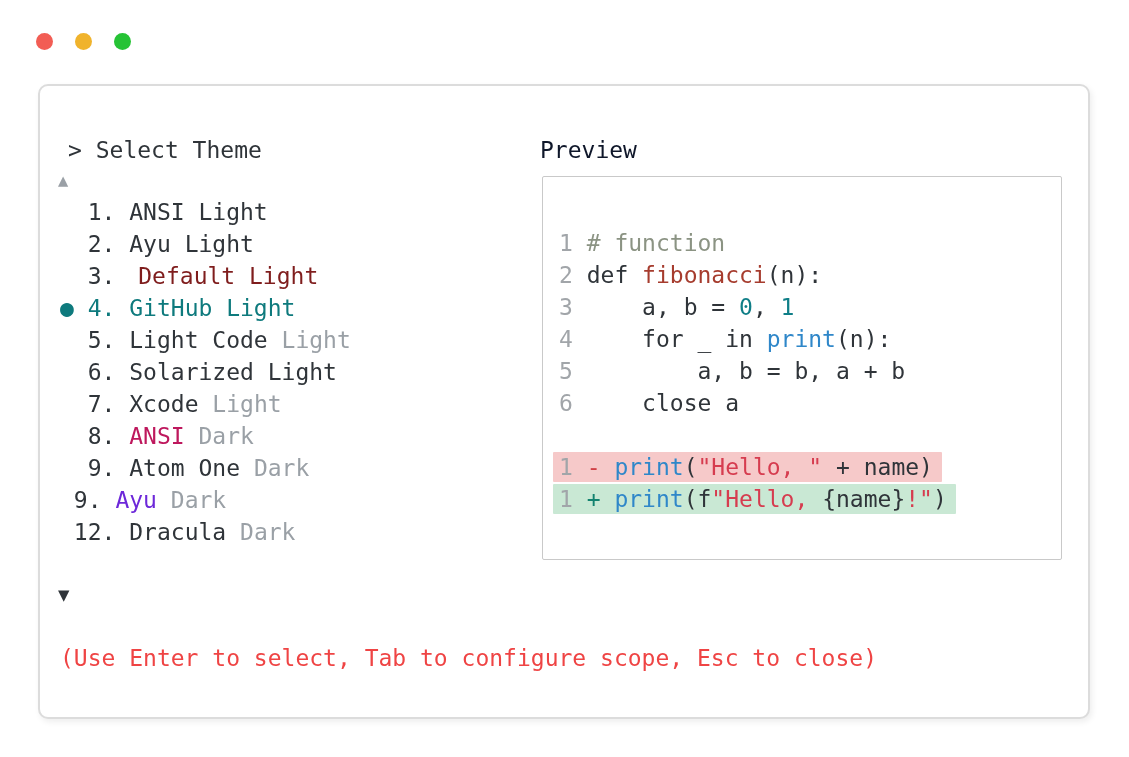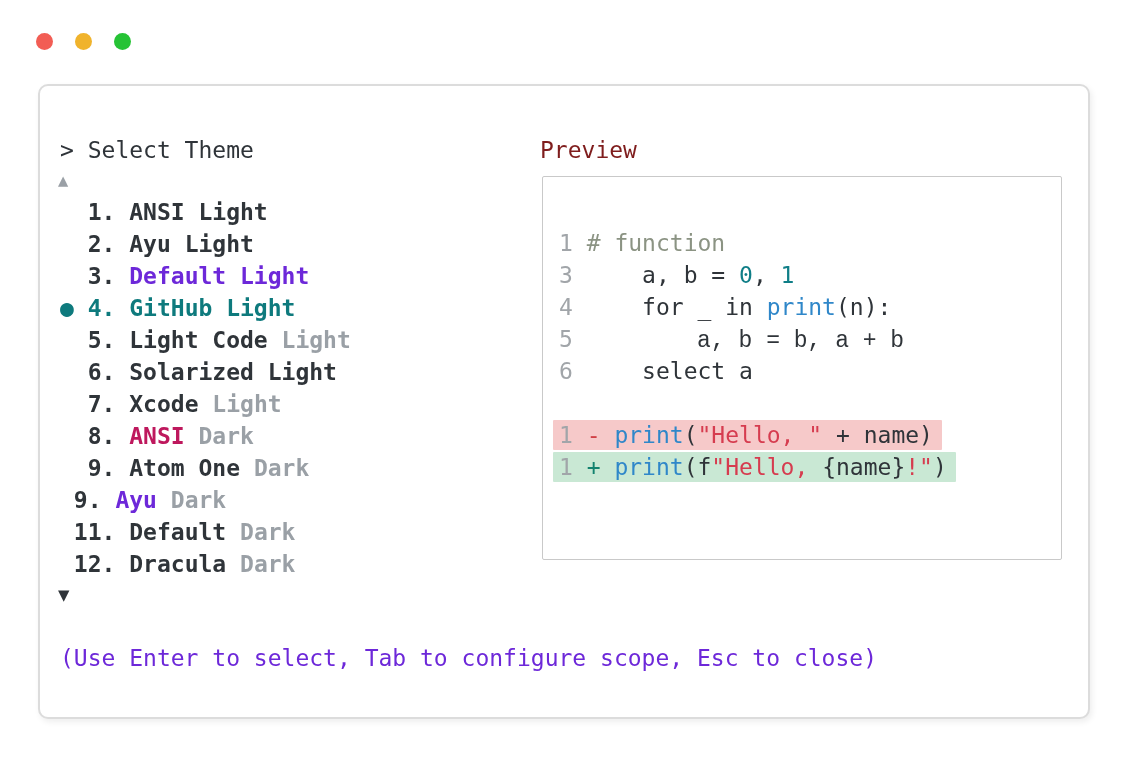--- a/index.html
+++ b/index.html
@@ -10,25 +10,25 @@
   .light{width:17px;height:17px;border-radius:50%;}
 
   .panel{
     position:absolute;left:38px;top:84px;width:1052px;height:635px;
     background:#ffffff;border:2px solid #dcdcdc;border-radius:10px;
     box-shadow:2px 3px 6px rgba(0,0,0,0.07);
   }
 
   .mono-line{white-space:pre;font-size:23px;line-height:32px;color:#2f3439;}
 
-  .picker-title{position:absolute;left:60px;top:134px;}
+  .picker-title{position:absolute;left:68px;top:134px;}
   .scroll-up{position:absolute;left:58px;top:164px;font-size:17px;line-height:32px;color:#9aa0a6;}
   .scroll-down{position:absolute;left:58px;top:578px;font-size:19px;line-height:32px;color:#2f3439;}
 
-  .theme-list{position:absolute;left:60px;top:196px;font-weight:bold;}
+  .theme-list{position:absolute;left:60px;top:196px;}
   .list-row{white-space:pre;font-size:23px;line-height:32px;height:32px;cursor:default;}
 
   .hint{position:absolute;left:60px;top:642px;}
 
   .preview-title{position:absolute;left:540px;top:134px;}
   .preview-pane{
     position:absolute;left:542px;top:176px;width:520px;height:384px;
     background:#ffffff;border:1px solid #c9c9c9;border-radius:2px;
     padding:50px 0 0 16px;overflow:hidden;
   }
@@ -44,37 +44,37 @@
   <div class="light" style="background: rgb(38, 195, 53);"></div>
 </div>
 
 <div class="panel"></div>
 
 <div class="mono-line picker-title" style="color: rgb(47, 52, 57);">&gt; Select Theme</div>
 <div class="scroll-up" style="color: rgb(154, 160, 166);">▲</div>
 <div class="theme-list">
     <div class="list-row"><span style="color: rgb(14, 122, 125);"> </span><span style="color: rgb(47, 52, 57);"> 1. </span><span style="color: rgb(47, 52, 57);">ANSI Light</span></div>
     <div class="list-row"><span style="color: rgb(14, 122, 125);"> </span><span style="color: rgb(47, 52, 57);"> 2. </span><span style="color: rgb(47, 52, 57);">Ayu Light</span></div>
-    <div class="list-row"><span style="color: rgb(14, 122, 125);"> </span><span style="color: rgb(47, 52, 57);"> 3. </span><span style="color: #6d28d9;">Default Light</span></div>
+    <div class="list-row"><span style="color: rgb(14, 122, 125);"> </span><span style="color: rgb(47, 52, 57);"> 3. </span><span style="color: #7f1d1d; margin-left: 9px;">Default Light</span></div>
     <div class="list-row"><span style="color: rgb(14, 122, 125);">●</span><span style="color: rgb(14, 122, 125);"> 4. </span><span style="color: rgb(14, 122, 125);">GitHub Light</span></div>
     <div class="list-row"><span style="color: rgb(14, 122, 125);"> </span><span style="color: rgb(47, 52, 57);"> 5. </span><span style="color: rgb(47, 52, 57);">Light Code </span><span style="color: rgb(154, 160, 166);">Light</span></div>
     <div class="list-row"><span style="color: rgb(14, 122, 125);"> </span><span style="color: rgb(47, 52, 57);"> 6. </span><span style="color: rgb(47, 52, 57);">Solarized Light</span></div>
     <div class="list-row"><span style="color: rgb(14, 122, 125);"> </span><span style="color: rgb(47, 52, 57);"> 7. </span><span style="color: rgb(47, 52, 57);">Xcode </span><span style="color: rgb(154, 160, 166);">Light</span></div>
     <div class="list-row"><span style="color: rgb(14, 122, 125);"> </span><span style="color: rgb(47, 52, 57);"> 8. </span><span style="color: #be185d;">ANSI </span><span style="color: rgb(154, 160, 166);">Dark</span></div>
     <div class="list-row"><span style="color: rgb(14, 122, 125);"> </span><span style="color: rgb(47, 52, 57);"> 9. </span><span style="color: rgb(47, 52, 57);">Atom One </span><span style="color: rgb(154, 160, 166);">Dark</span></div>
     <div class="list-row"><span style="color: rgb(14, 122, 125);"> </span><span style="color: rgb(47, 52, 57);">9. </span><span style="color: #6d28d9;">Ayu </span><span style="color: rgb(154, 160, 166);">Dark</span></div>
-    <div class="list-row"><span style="color: rgb(14, 122, 125);"> </span><span style="color: rgb(47, 52, 57);">11. </span><span style="color: rgb(47, 52, 57);">Default </span><span style="color: rgb(154, 160, 166);">Dark</span></div>
     <div class="list-row"><span style="color: rgb(14, 122, 125);"> </span><span style="color: rgb(47, 52, 57);">12. </span><span style="color: rgb(47, 52, 57);">Dracula </span><span style="color: rgb(154, 160, 166);">Dark</span></div>
   </div>
 <div class="scroll-down" style="color: rgb(47, 52, 57);">▼</div>
-<div class="mono-line hint" style="color: #6d28d9;">(Use Enter to select, Tab to configure scope, Esc to close)</div>
+<div class="mono-line hint" style="color: #ef4444;">(Use Enter to select, Tab to configure scope, Esc to close)</div>
 
-<div class="mono-line preview-title" style="color: #7f1d1d;">Preview</div>
+<div class="mono-line preview-title" style="color: #0f172a;">Preview</div>
 <div class="preview-pane">
     <div class="code-line"><span style="color: rgb(161, 165, 169);">1 </span><span style="color: rgb(139, 147, 131);"># function</span></div>
+    <div class="code-line"><span style="color: rgb(161, 165, 169);">2 </span><span style="color: rgb(47, 52, 57);">def </span><span style="color: rgb(166, 60, 46);">fibonacci</span><span style="color: rgb(47, 52, 57);">(n):</span></div>
     <div class="code-line"><span style="color: rgb(161, 165, 169);">3 </span><span style="color: rgb(47, 52, 57);">    a, b = </span><span style="color: rgb(15, 126, 135);">0</span><span style="color: rgb(47, 52, 57);">, </span><span style="color: rgb(15, 126, 135);">1</span></div>
     <div class="code-line"><span style="color: rgb(161, 165, 169);">4 </span><span style="color: rgb(47, 52, 57);">    for _ in </span><span style="color: rgb(47, 135, 201);">print</span><span style="color: rgb(47, 52, 57);">(n):</span></div>
-    <div class="code-line"><span style="color: rgb(161, 165, 169);">5 </span><span style="color: rgb(47, 52, 57); font-family: Liberation Mono, monospace;">        a, b = b, a + b</span></div>
-    <div class="code-line"><span style="color: rgb(161, 165, 169);">6 </span><span style="color: rgb(47, 52, 57);">    select a</span></div>
+    <div class="code-line"><span style="color: rgb(161, 165, 169);">5 </span><span style="color: rgb(47, 52, 57);">        a, b = b, a + b</span></div>
+    <div class="code-line"><span style="color: rgb(161, 165, 169);">6 </span><span style="color: rgb(47, 52, 57);">    close a</span></div>
     <div class="code-line"></div>
     <div class="code-line"><span class="hl" style="background: rgb(246, 201, 201);"><span style="color: rgb(161, 165, 169);">1 </span><span style="color: rgb(208, 64, 70);">- </span><span style="color: rgb(47, 135, 201);">print</span><span style="color: rgb(47, 52, 57);">(</span><span style="color: rgb(214, 60, 79);">"Hello, "</span><span style="color: rgb(47, 52, 57);"> + name)</span></span></div>
     <div class="code-line"><span class="hl" style="background: rgb(201, 232, 212);"><span style="color: rgb(161, 165, 169);">1 </span><span style="color: rgb(19, 130, 111);">+ </span><span style="color: rgb(47, 135, 201);">print</span><span style="color: rgb(47, 52, 57);">(f</span><span style="color: rgb(214, 60, 79);">"Hello, </span><span style="color: rgb(47, 52, 57);">{name}</span><span style="color: rgb(214, 60, 79);">!"</span><span style="color: rgb(47, 52, 57);">)</span></span></div>
   </div>
 
 </body></html>

